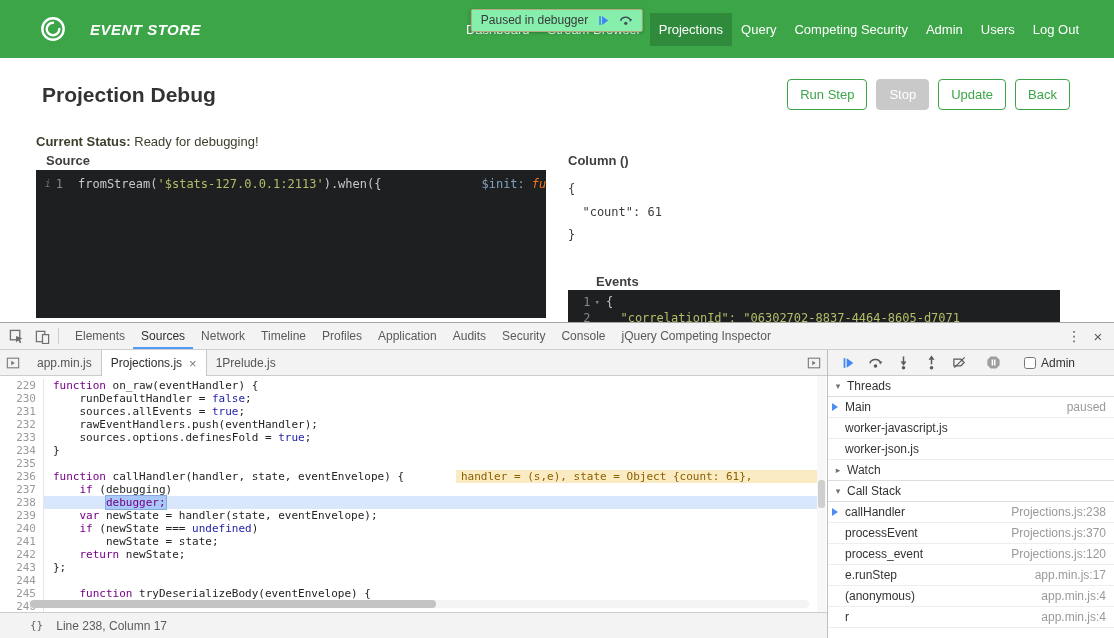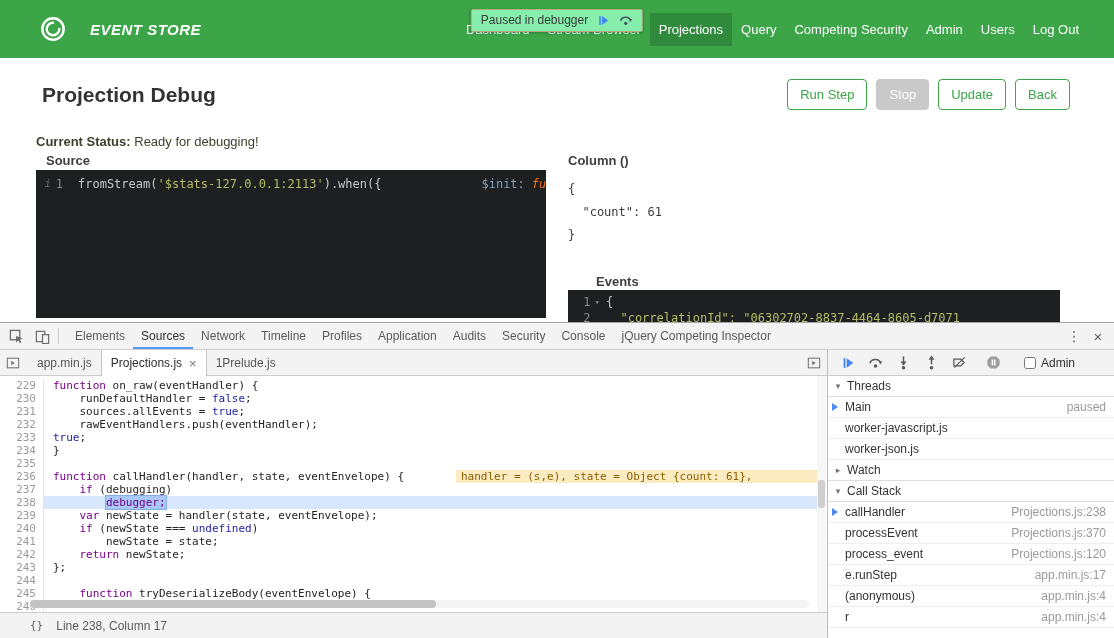--- a/index.html
+++ b/index.html
@@ -267,20 +267,21 @@
           </div>
           <div class="code-row">
             <span class="gutter">232</span>
             <span class="code-text">
               <span class="pl">    rawEventHandlers.push(eventHandler);</span>
             </span>
           </div>
           <div class="code-row">
             <span class="gutter">233</span>
             <span class="code-text">
+              <span class="pl">    sources.options.definesFold = </span>
               <span class="atom">true</span>
               <span class="pl">;</span>
             </span>
           </div>
           <div class="code-row">
             <span class="gutter">234</span>
             <span class="code-text">
               <span class="pl">}</span>
             </span>
           </div>

